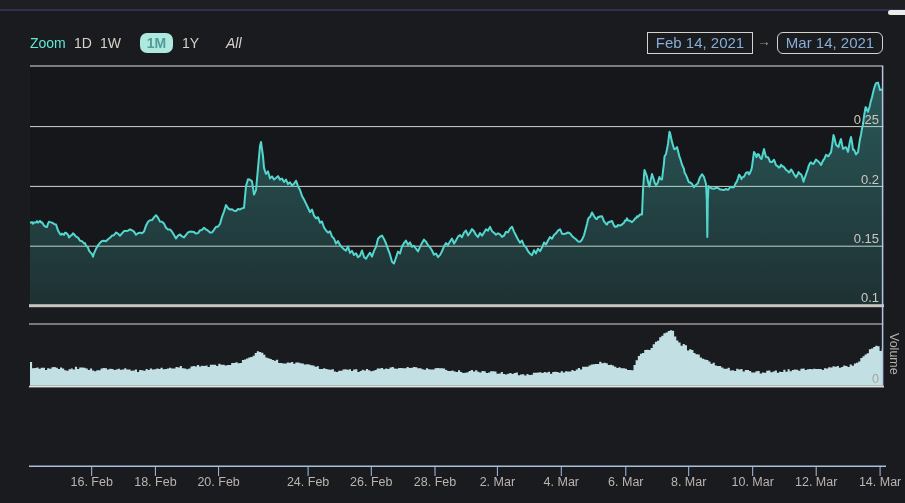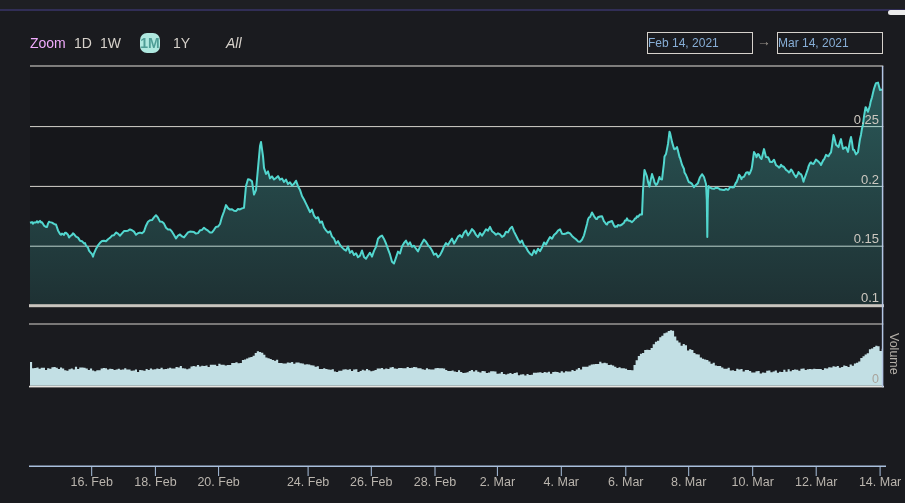--- a/index.html
+++ b/index.html
@@ -1,40 +1,40 @@
 <!DOCTYPE html>
 <html><head><meta charset="utf-8">
 <style>
 html,body{margin:0;padding:0;background:#1a1b1f;width:905px;height:503px;overflow:hidden;
 font-family:"Liberation Sans",sans-serif;}
 .abs{position:absolute;}
 #topband{left:0;top:0;width:905px;height:9px;background:#1e1f23;}
 #topline{left:0;top:9px;width:905px;height:1.5px;background:#312e56;}
 #pill{left:888px;top:10px;width:17px;height:5px;background:#ececec;border-radius:3px 0 0 3px;}
-#zoomlbl{left:30px;top:35px;font-size:14px;color:#f0abfc;}
+#zoomlbl{left:30px;top:35px;font-size:14px;color:#5eead4;}
 .btn{top:35px;font-size:14px;color:#d6d1ca;}
-#btn1m{left:140px;top:33px;width:20px;height:20px;background:#afe8df;border-radius:7px;
+#btn1m{left:140px;top:33px;width:33px;height:20px;background:#afe8df;border-radius:7px;
 text-align:center;line-height:20px;font-size:14px;color:#4f9d96;font-weight:bold;}
 .dbox{top:32px;width:104px;height:20px;border:1px solid #d6d2cc;color:#87aed6;
-font-size:12px;text-align:left;line-height:20px;}
+font-size:15px;text-align:center;line-height:20px;}
 #arrow{left:757px;top:33px;color:#9a958e;font-size:14px;}
 </style></head>
 <body>
 <div class="abs" id="topband"></div>
 <div class="abs" id="topline"></div>
 <div class="abs" id="pill"></div>
 <div class="abs" id="zoomlbl">Zoom</div>
 <div class="abs btn" style="left:74px;">1D</div>
 <div class="abs btn" style="left:100px;">1W</div>
 <div class="abs" id="btn1m">1M</div>
-<div class="abs btn" style="left:173px;">1Y</div>
+<div class="abs btn" style="left:182px;">1Y</div>
 <div class="abs btn" style="left:226px;font-style:italic;">All</div>
 <div class="abs dbox" style="left:647px;">Feb 14, 2021</div>
 <div class="abs" id="arrow">→</div>
-<div class="abs dbox" style="left:777px;">Mar 14, 2021</div>
+<div class="abs dbox" style="left:777px;border-radius:6px;">Mar 14, 2021</div>
 <svg class="abs" style="left:0;top:0" width="905" height="503" viewBox="0 0 905 503">
 <defs>
 <linearGradient id="ag" x1="0" y1="66" x2="0" y2="306" gradientUnits="userSpaceOnUse">
 <stop offset="0" stop-color="#52d6ce" stop-opacity="0.355"></stop>
 <stop offset="1" stop-color="#52d6ce" stop-opacity="0.135"></stop>
 </linearGradient>
 </defs>
 <rect x="30" y="66" width="852.6" height="239" fill="#16171b"></rect>
 <line x1="30" y1="66" x2="883.3" y2="66" stroke="#e4e1dc" stroke-width="1.2"></line>
 <line x1="30" y1="126.6" x2="883.3" y2="126.6" stroke="#d6d3cd" stroke-width="1"></line>

